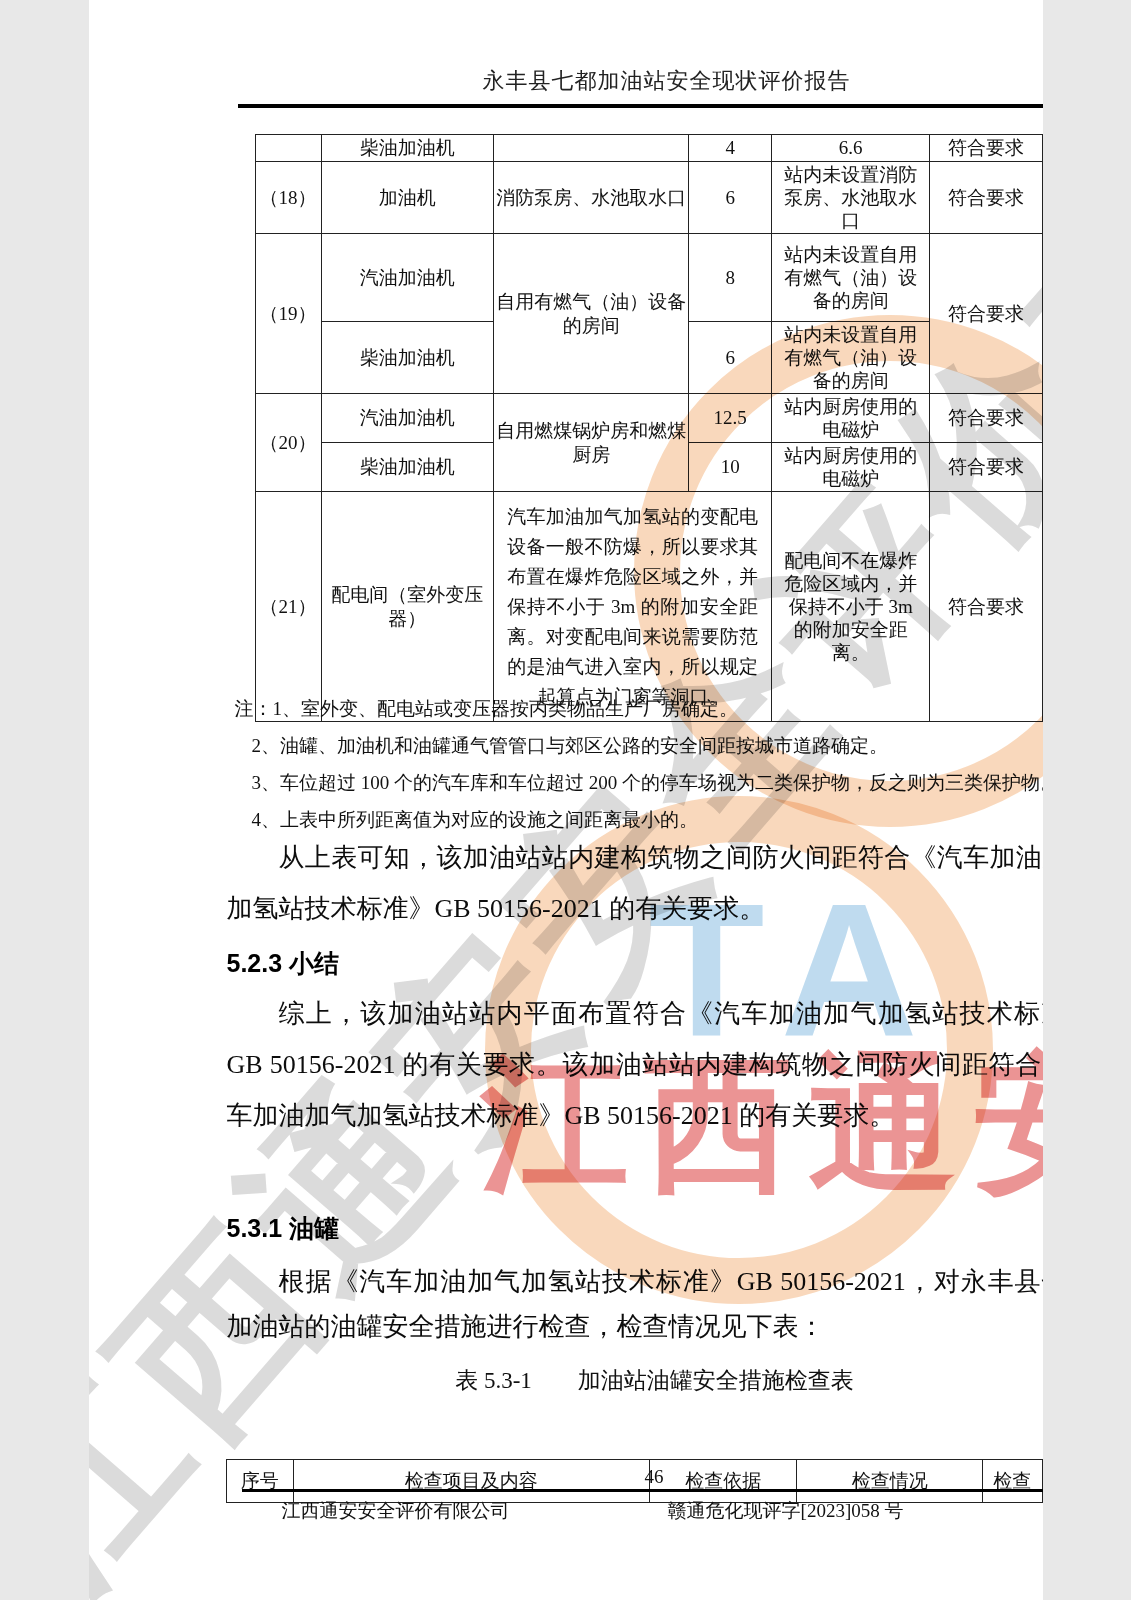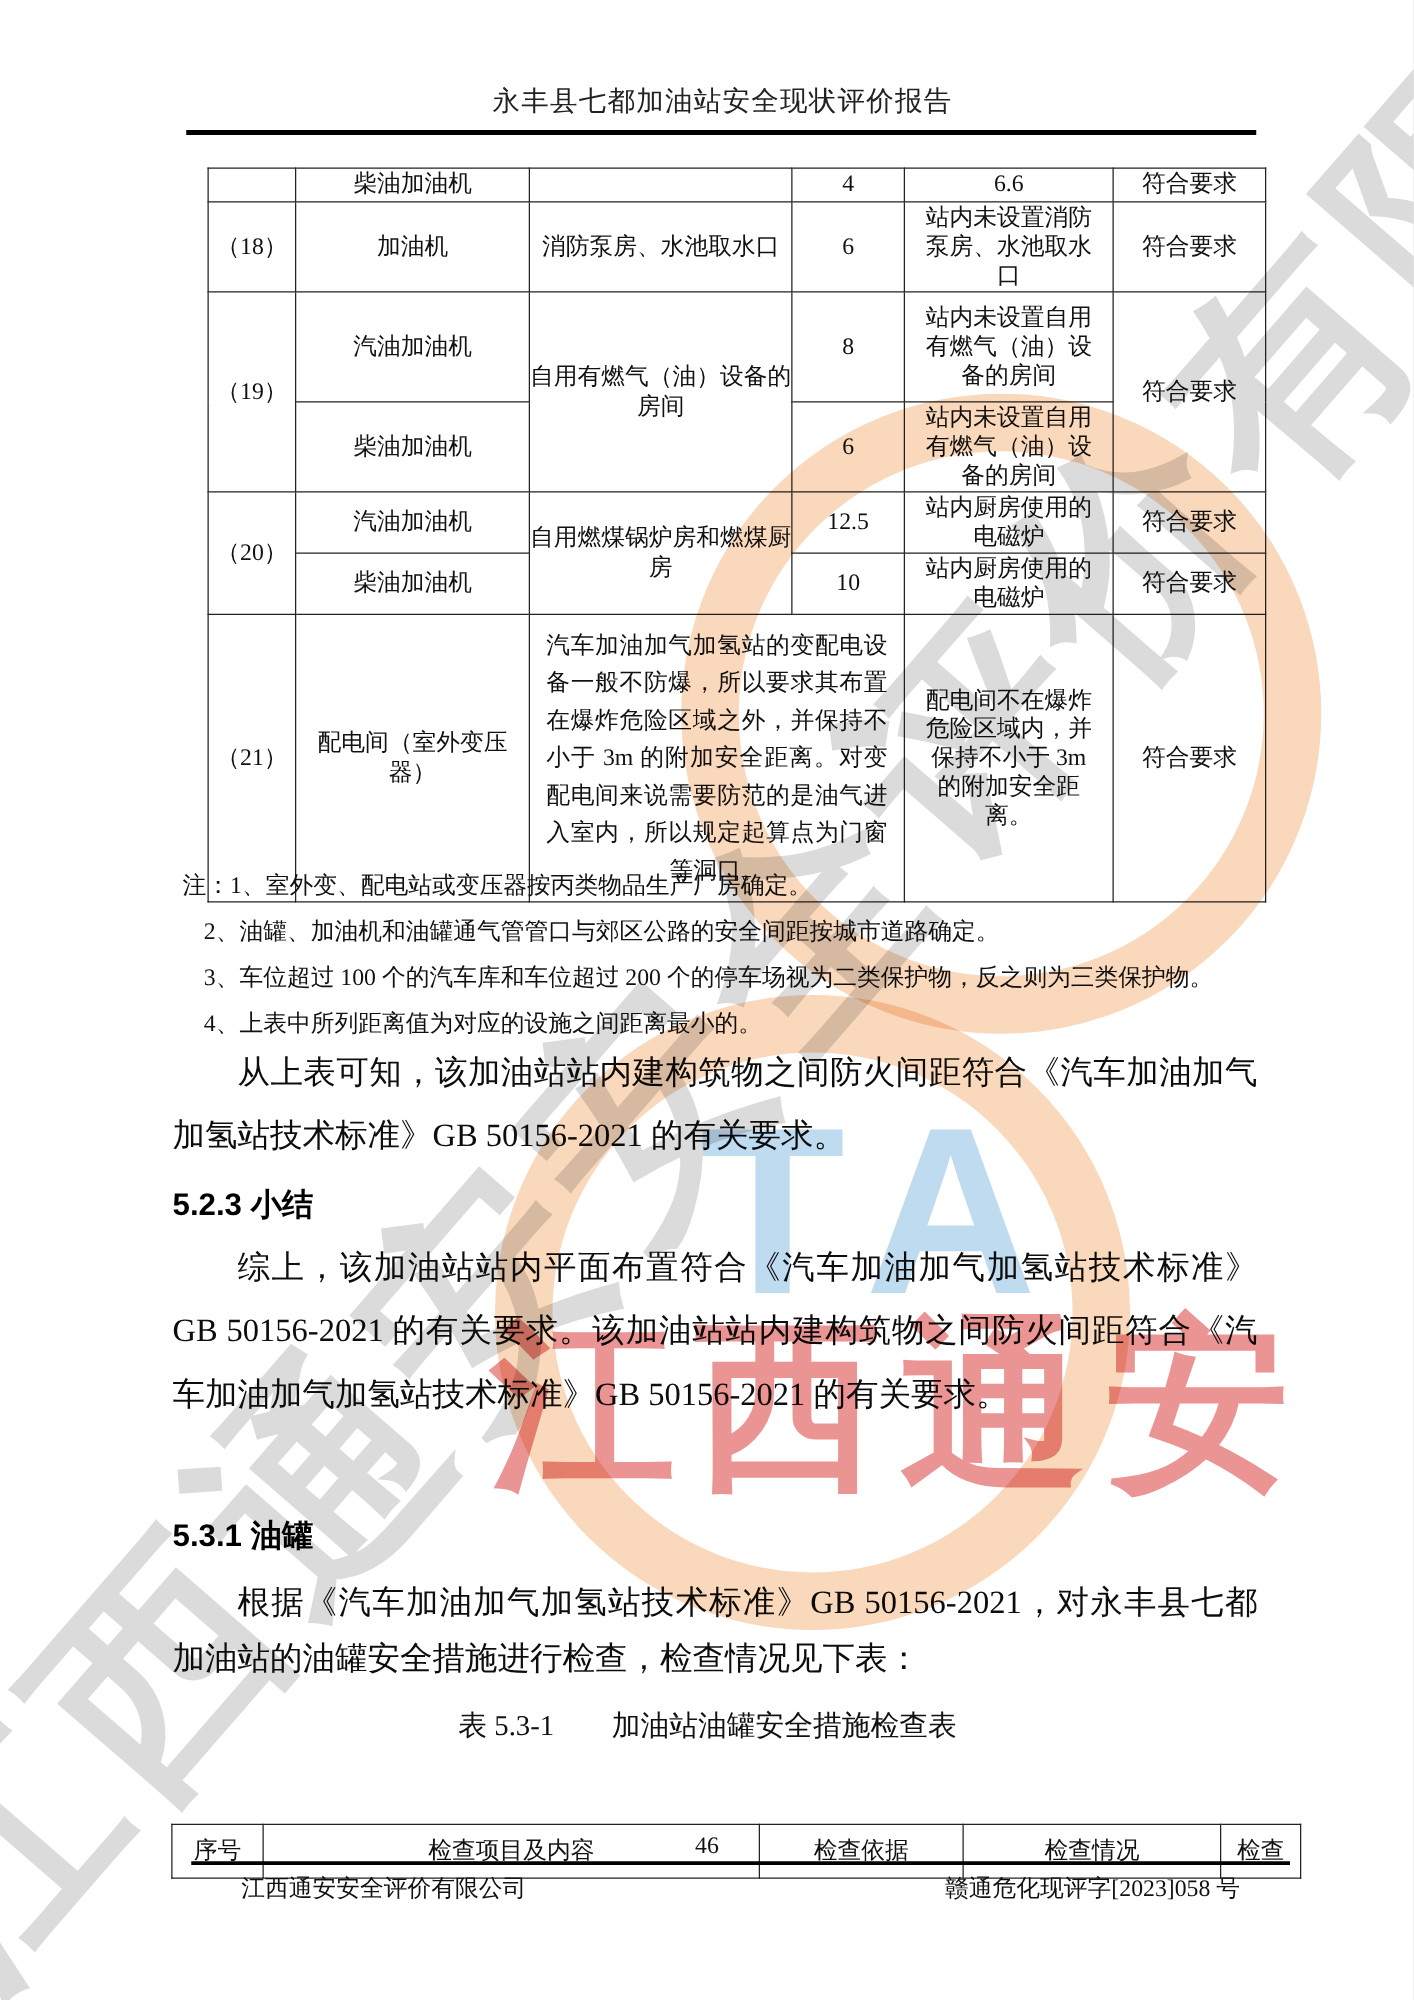--- a/index.html
+++ b/index.html
@@ -1,18 +1,18 @@
 <!DOCTYPE html>
 <html><head>
 <meta charset="utf-8">
 <style>
   html,body{margin:0;padding:0;background:#e8e8e8;}
   .page{
     position:relative;
-    width:1131px;height:1600px;
+    width:954px;height:1600px;
     margin:0 auto;
     background:#ffffff;
     overflow:hidden;
     font-family:"Liberation Serif","DejaVu Serif",serif;
     color:#111;
   }
   
   .doc-title{
     position:absolute;left:151px;top:66px;width:854px;
     text-align:center;font-size:22px;letter-spacing:1px;color:#222;

